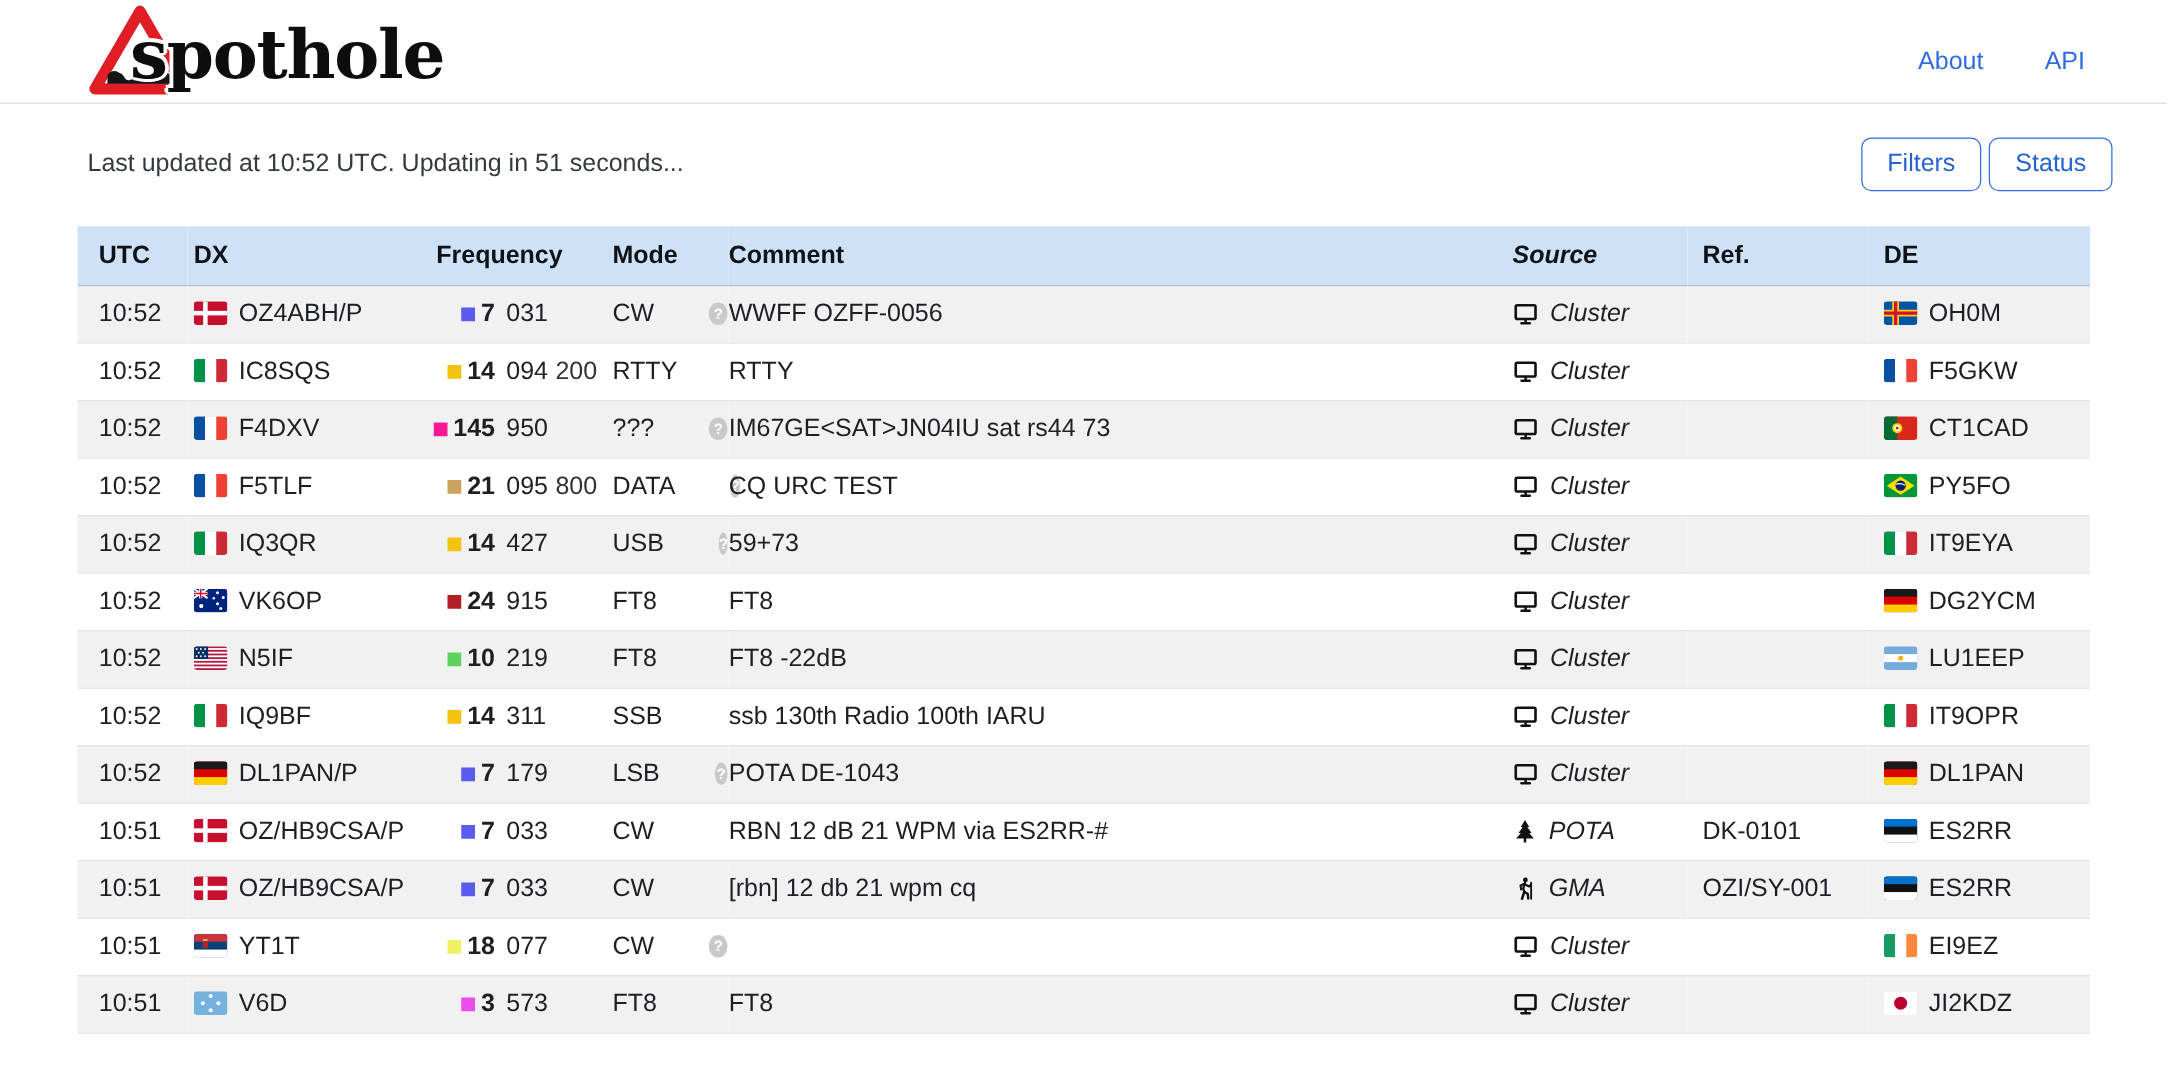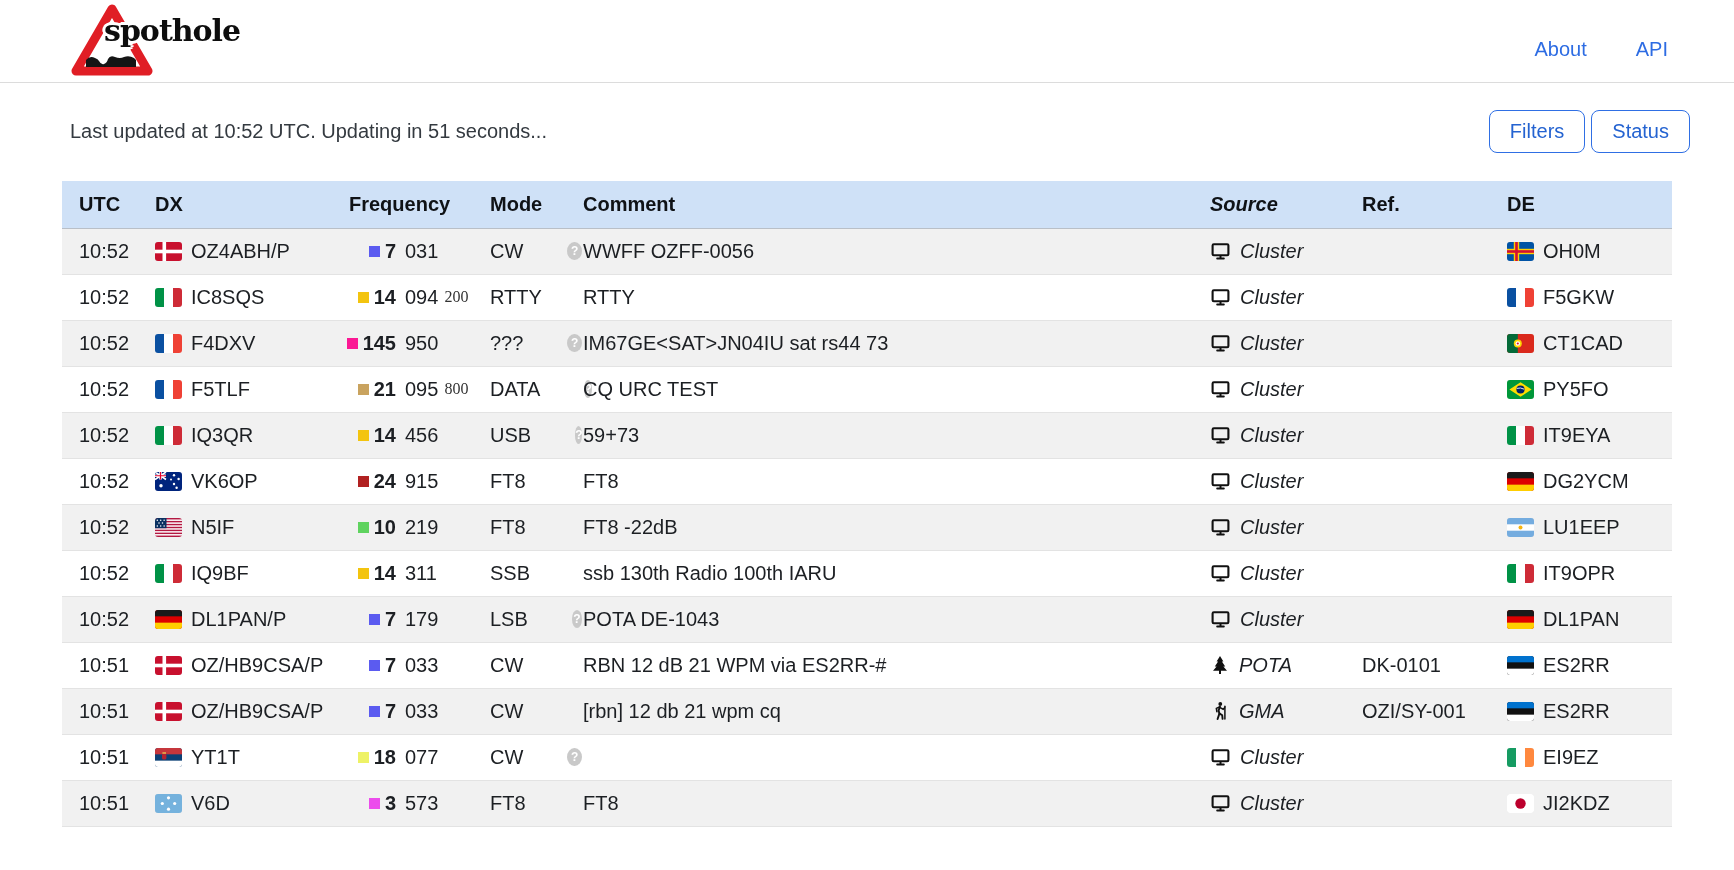--- a/index.html
+++ b/index.html
@@ -11,21 +11,21 @@
     font-size:20px;
   }
 
   
   .site-header { position:relative; height:83px; border-bottom:1px solid #dcdcdc; }
   .logo { position:absolute; left:70px; top:3px; width:320px; height:78px; cursor:pointer; }
   .logo svg.tri { position:absolute; left:0; top:0; }
   .wordmark {
     position:absolute; left:34px; top:13px;
     font-family:"DejaVu Serif", serif; font-weight:700;
-    font-size:30px; letter-spacing:-1px; color:#0d0d0d; line-height:1;
+    font-size:54px; letter-spacing:-1px; color:#0d0d0d; line-height:1;
     text-shadow:-3px 0 0 #fff,3px 0 0 #fff,0 -3px 0 #fff,0 3px 0 #fff,
                 -2px -2px 0 #fff,2px 2px 0 #fff,-2px 2px 0 #fff,2px -2px 0 #fff;
   }
   .top-nav { position:absolute; right:66px; top:38px; display:flex; gap:49px; }
   .top-nav a { color:#2d6ce3; text-decoration:none; font-size:20px; cursor:pointer; }
 
   
   .status-row {
     margin:25px 44px 0 62px; height:46px;
     display:flex; align-items:center; justify-content:space-between;
@@ -61,21 +61,21 @@
     margin-right:9px; vertical-align:-3px;
     box-shadow:inset 0 0 0 0.5px rgba(0,0,0,0.10);
   }
   .flag svg { display:block; }
 
   .freq-wrap { display:flex; align-items:center; }
   .fgroup { display:flex; align-items:center; justify-content:flex-end; gap:5px; width:53px; }
   .band-marker { width:11px; height:11px; flex:0 0 11px; }
   .freq-mhz { font-weight:700; }
   .freq-khz { margin-left:9px; }
-  .freq-sub { margin-left:6px; font-size:16px; color:#333; align-self:center;font-family:Liberation Serif, serif; }
+  .freq-sub { margin-left:6px; font-size:20px; color:#333; align-self:center; }
 
   .mode-cell-inner { display:flex; align-items:center;gap:35px; }
   .help-badge {
     display:inline-flex; align-items:center; justify-content:center;
     width:18px; height:18px; border-radius:50%; background:#c9c9c9;
     color:#fff; font-size:12px; font-weight:700; margin-left:9px; cursor:pointer;
   }
 
   .source-inner { display:flex; align-items:center; gap:9px; }
   .source-inner svg { display:block; }
@@ -332,21 +332,21 @@
               <rect width="9" height="19" fill="#009246"></rect>
               <rect x="18" width="9" height="19" fill="#ce2b37"></rect>
             </svg></span><span class="call">IQ3QR</span>
     </td>
     <td class="c-freq">
       <span class="freq-wrap">
         <span class="fgroup">
           <span class="band-marker" style="background: rgb(243, 196, 15);"></span>
           <span class="freq-mhz">14</span>
         </span>
-        <span class="freq-khz">456</span>
+        <span class="freq-khz">427</span>
 
       </span>
     </td>
     <td class="c-mode">
       <span class="mode-cell-inner">
         <span>USB</span>
         <span class="help-badge">?</span>
       </span>
     </td>
     <td class="c-comment">59+73</td>

